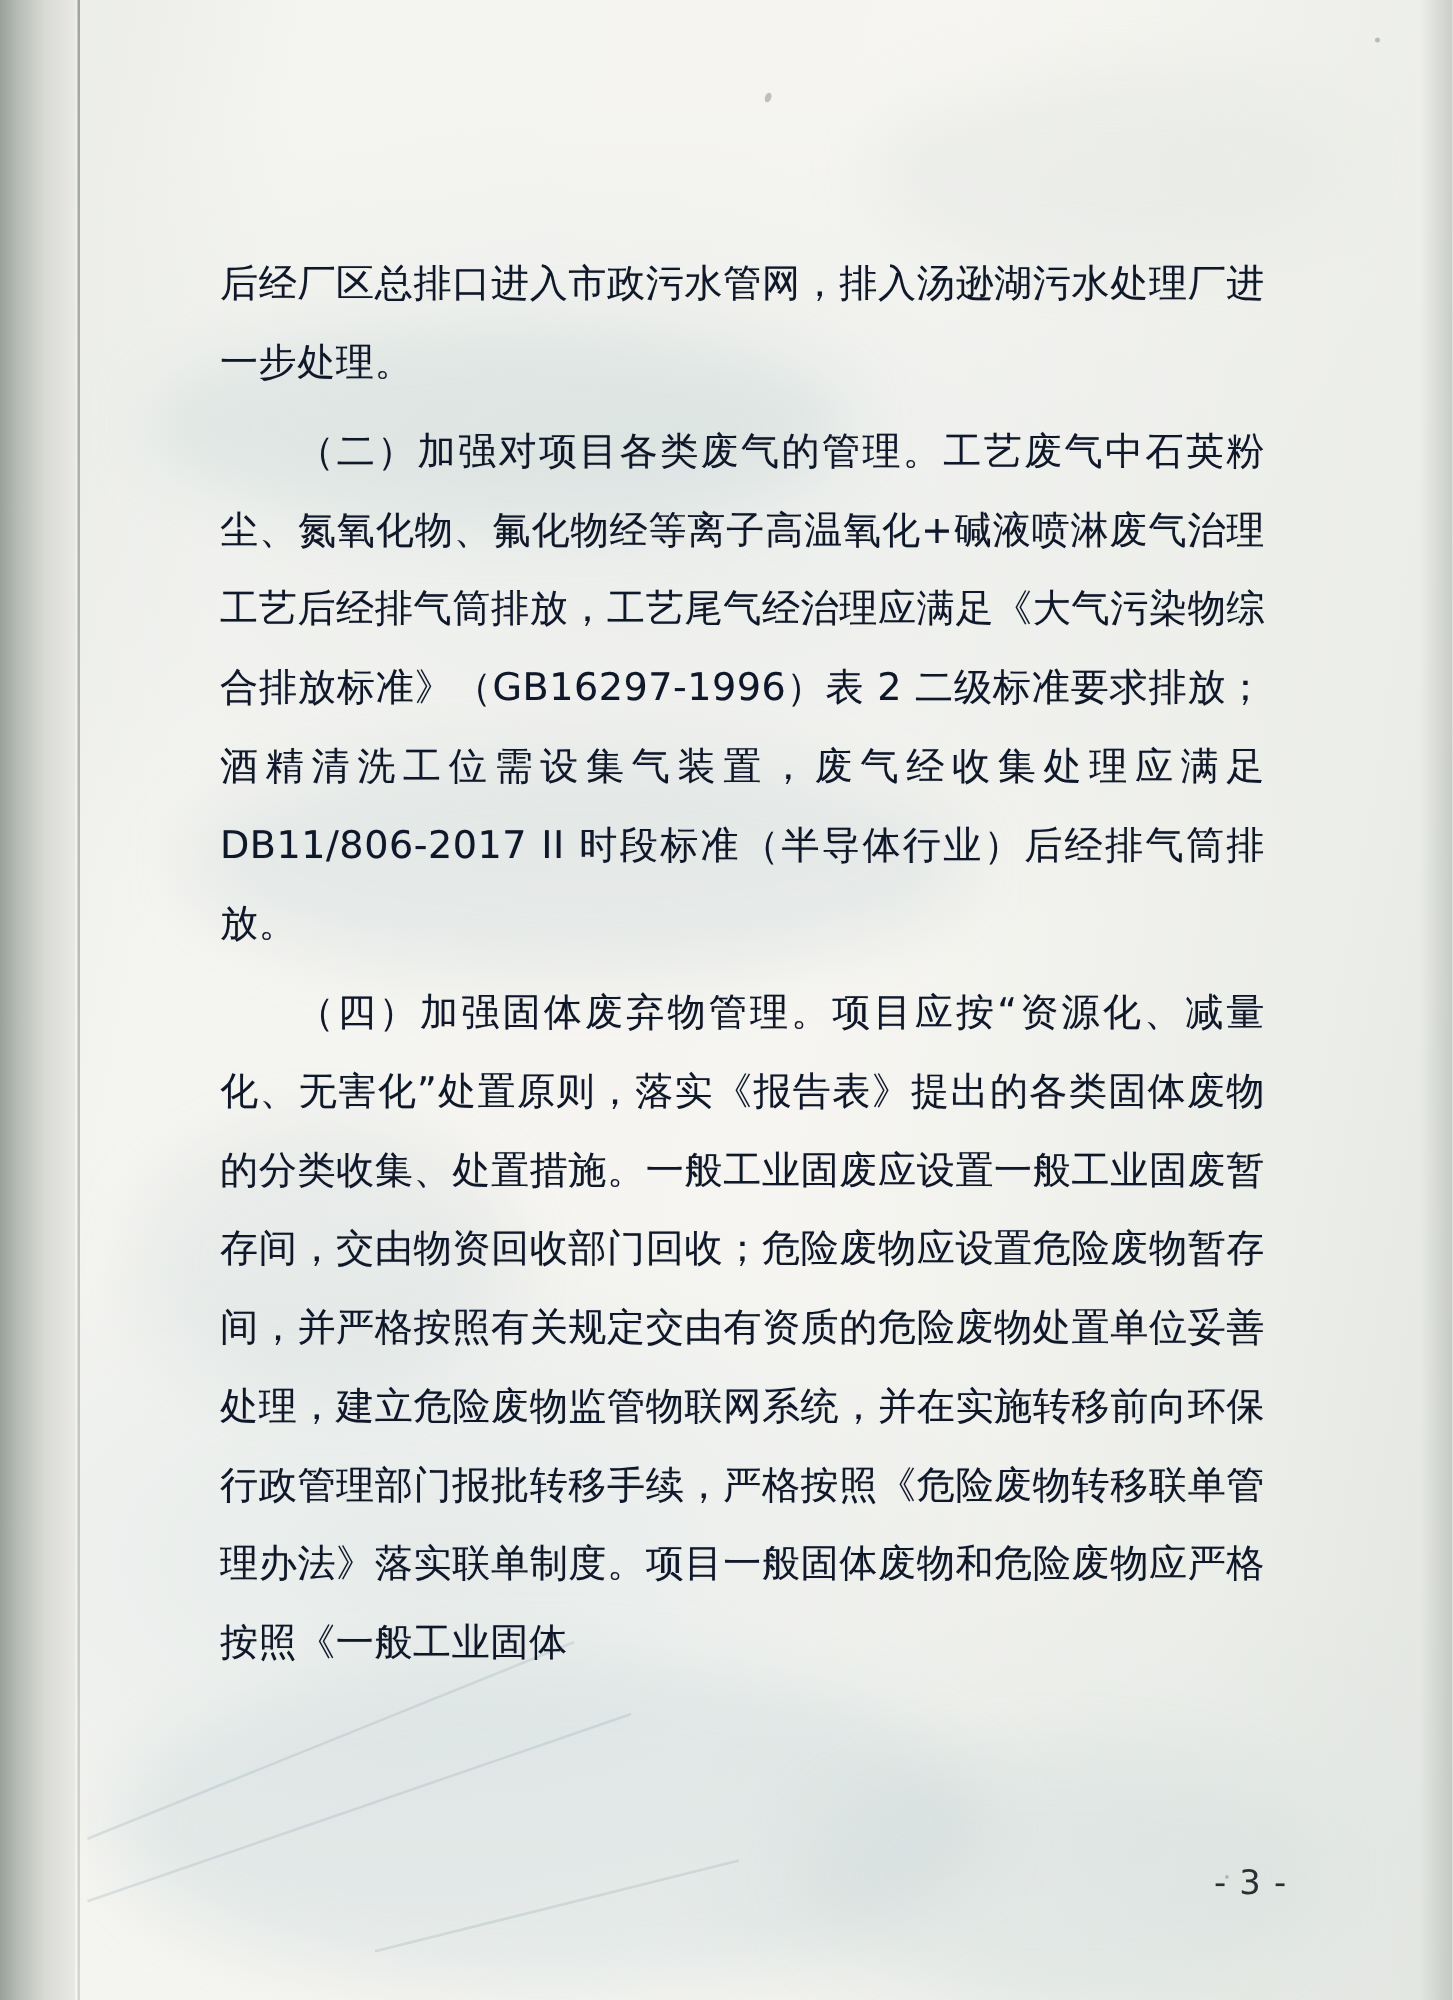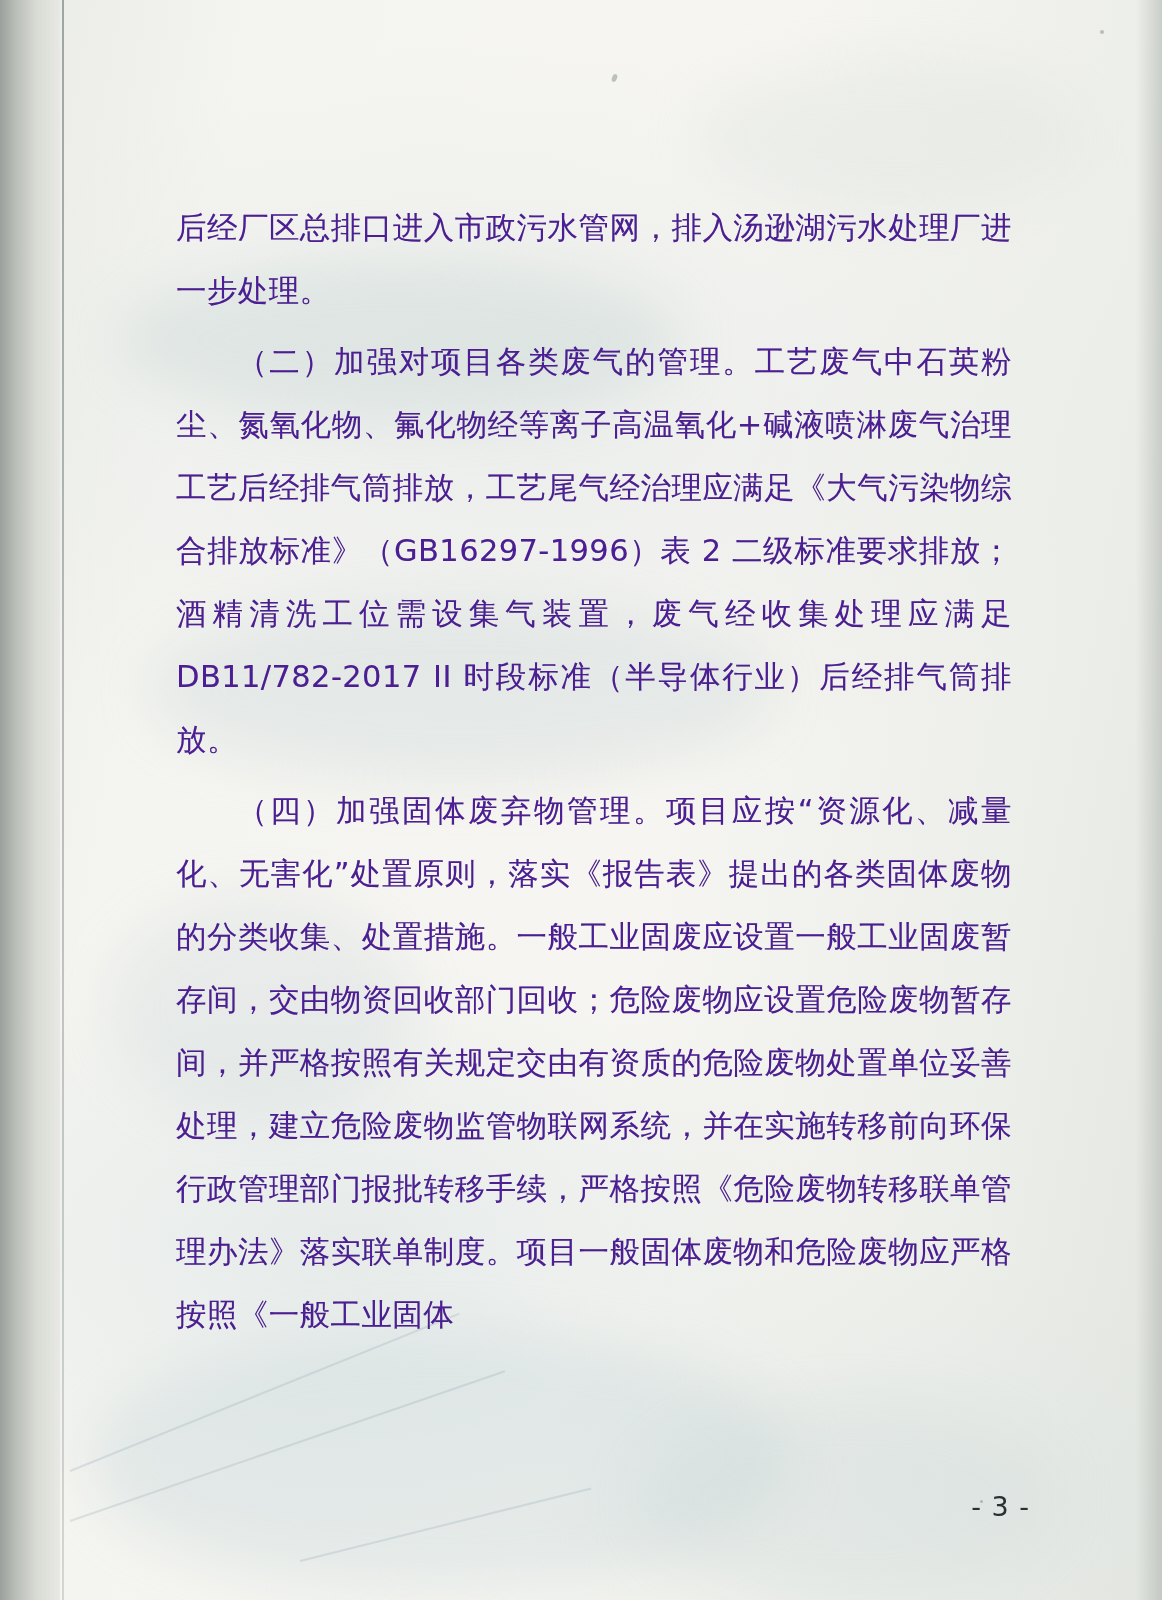--- a/index.html
+++ b/index.html
@@ -75,21 +75,21 @@
   .content {
     position: absolute;
     left: 176px;
     top: 196px;
     width: 836px;
   }
   p.para {
     margin: 0 0 8px 0;
     font-size: 30.5px;
     line-height: 63px;
-    color: #4c1d95;
+    color: #0f172a;
     text-align: justify;
     text-justify: inter-ideograph;
     letter-spacing: 0.4px;
     font-family: "DejaVu Sans", "Liberation Sans", sans-serif;
     font-weight: 500;
     text-shadow: 0 0 0.6px rgba(40,45,50,0.35);
   }
   p.indent {
     text-indent: 61px;
   }
@@ -131,18 +131,18 @@
   <div class="crease c1"></div>
   <div class="crease c2"></div>
   <div class="crease c3"></div>
 
   <div class="speck s1"></div>
   <div class="speck s2"></div>
   <div class="speck s3"></div>
 
   <div class="content">
     <p class="para">后经厂区总排口进入市政污水管网，排入汤逊湖污水处理厂进一步处理。</p>
-    <p class="para indent">（二）加强对项目各类废气的管理。工艺废气中石英粉尘、氮氧化物、氟化物经等离子高温氧化+碱液喷淋废气治理工艺后经排气筒排放，工艺尾气经治理应满足《大气污染物综合排放标准》（GB16297-1996）表 2 二级标准要求排放；酒精清洗工位需设集气装置，废气经收集处理应满足 DB11/782-2017 II 时段标准（半导体行业）后经排气筒排放。</p>
+    <p class="para indent">（二）加强对项目各类废气的管理。工艺废气中石英粉尘、氮氧化物、氟化物经等离子高温氧化+碱液喷淋废气治理工艺后经排气筒排放，工艺尾气经治理应满足《大气污染物综合排放标准》（GB16297-1996）表 2 二级标准要求排放；酒精清洗工位需设集气装置，废气经收集处理应满足 DB11/806-2017 II 时段标准（半导体行业）后经排气筒排放。</p>
     <p class="para indent">（四）加强固体废弃物管理。项目应按“资源化、减量化、无害化”处置原则，落实《报告表》提出的各类固体废物的分类收集、处置措施。一般工业固废应设置一般工业固废暂存间，交由物资回收部门回收；危险废物应设置危险废物暂存间，并严格按照有关规定交由有资质的危险废物处置单位妥善处理，建立危险废物监管物联网系统，并在实施转移前向环保行政管理部门报批转移手续，严格按照《危险废物转移联单管理办法》落实联单制度。项目一般固体废物和危险废物应严格按照《一般工业固体</p>
   </div>
 
   <div class="pagenum">- 3 -</div>
 </div>
 
 </body></html>

